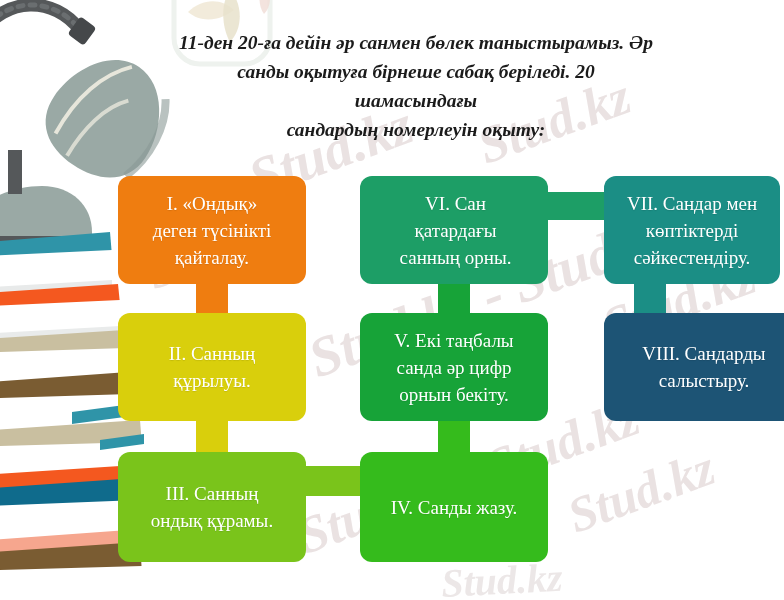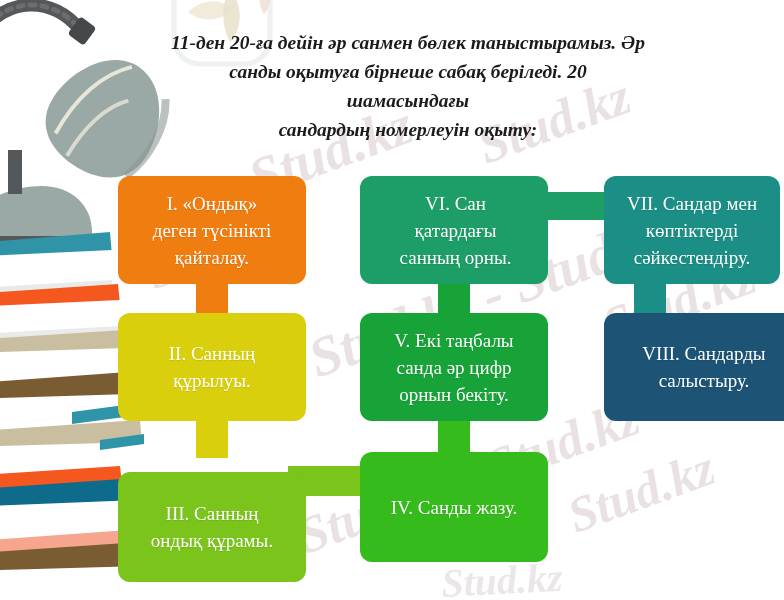--- a/index.html
+++ b/index.html
@@ -42,21 +42,21 @@
     position: absolute;
     pointer-events: none;
   }
 
   
   .illus { position: absolute; left: 0; top: 0; width: 170px; height: 600px; }
 
   
   .title {
     position: absolute;
-    left: 168px;
+    left: 176px;
     top: 28px;
     width: 480px;
     text-align: center;
     font-style: italic;
     font-weight: 700;
     font-size: 19.5px;
     line-height: 29px;
     color: #1b1b1b;
   }
 
@@ -181,21 +181,21 @@
     </div>
   </div>
 
   <div class="box" style="left:118px; top:313px; width:188px; height:108px; background:#d9cf0c;">
     <div>
       <span>II. Санның</span>
       <span>құрылуы.</span>
     </div>
   </div>
 
-  <div class="box" style="left:118px; top:472px; width:188px; height:110px; background:#7ac41b;">
+  <div class="box" style="left:118px; top:452px; width:188px; height:110px; background:#7ac41b;">
     <div>
       <span>III. Санның</span>
       <span>ондық құрамы.</span>
     </div>
   </div>
 
   <div class="box" style="left:360px; top:452px; width:188px; height:110px; background:#35bb1c;">
     <div>
       <span>IV. Санды жазу.</span>
     </div>

